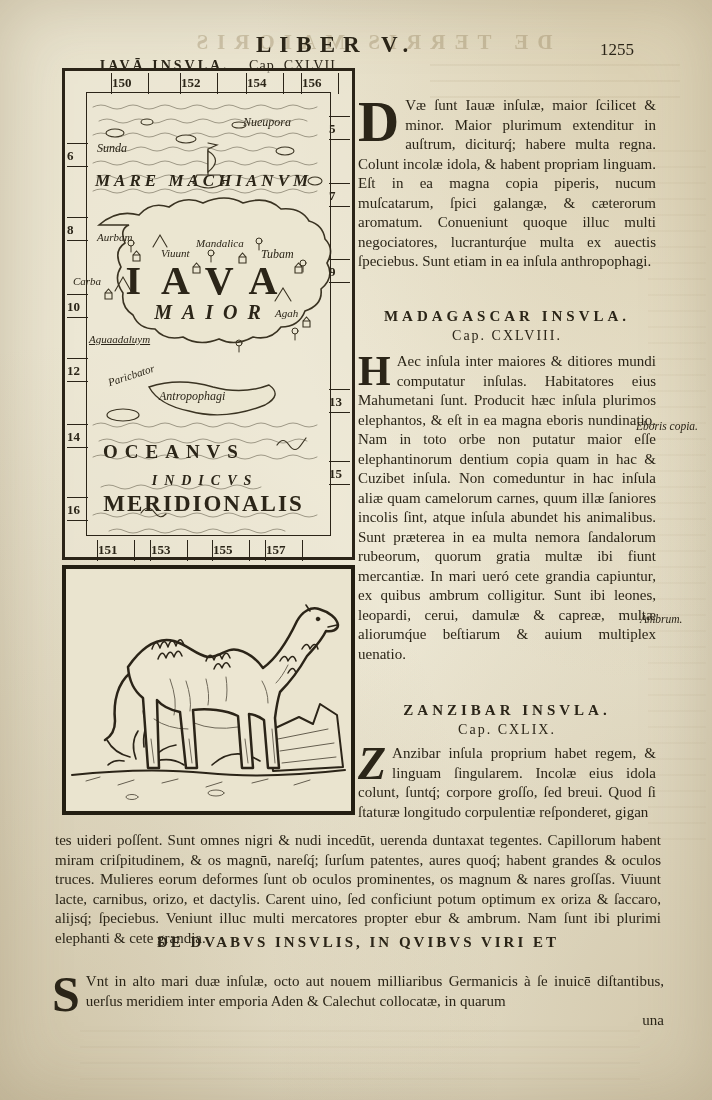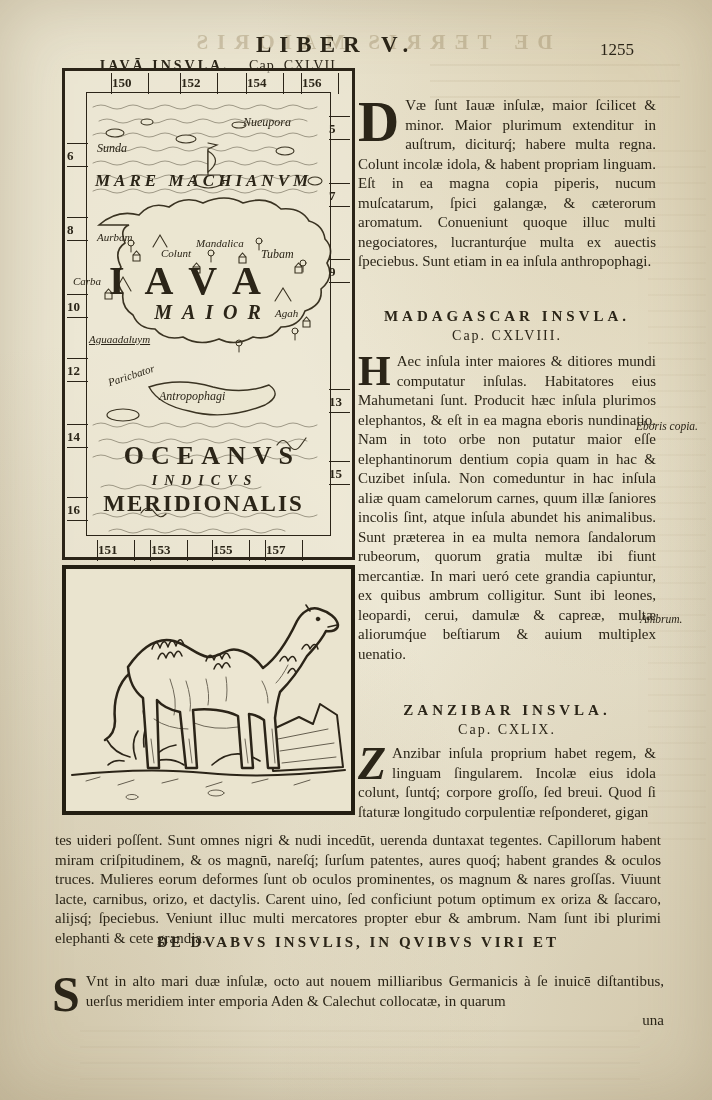--- a/index.html
+++ b/index.html
@@ -178,31 +178,31 @@
     <div class="tick v" style="right:2px; top:45px;">5</div>
     <div class="tick v" style="right:2px; top:112px;">7</div>
     <div class="tick v" style="right:2px; top:188px;">9</div>
     <div class="tick v" style="right:2px; top:318px;">13</div>
     <div class="tick v" style="right:2px; top:390px;">15</div>
 
     <div class="map-label it" style="left:32px; top:70px; font-size:12px;">Sunda</div>
     <div class="map-label it" style="left:178px; top:44px; font-size:12px;">Nueupora</div>
     <div class="map-label it" style="left:30px; top:100px; font-size:17px; letter-spacing:4px; font-weight:bold;">MARE MACHIANVM</div>
     <div class="map-label it" style="left:32px; top:160px; font-size:11px;">Aurbam</div>
-    <div class="map-label it" style="left:96px; top:176px; font-size:11px;">Colunt</div>
+    <div class="map-label it" style="left:96px; top:176px; font-size:11px;">Viuunt</div>
     <div class="map-label it" style="left:131px; top:166px; font-size:11px;">Mandalica</div>
     <div class="map-label it" style="left:196px; top:176px; font-size:12px;">Tubam</div>
     <div class="map-label it" style="left:8px; top:204px; font-size:11px;">Carba</div>
-    <div class="map-label" style="left:44px; top:186px; width:205px; text-align:left; font-size:40px; letter-spacing:20px; font-weight:bold;">IAVA</div>
+    <div class="map-label" style="left:44px; top:186px; width:205px; text-align:center; font-size:40px; letter-spacing:20px; font-weight:bold;">IAVA</div>
     <div class="map-label it" style="left:70px; top:230px; width:155px; text-align:center; font-size:20px; letter-spacing:10px; font-weight:bold;">MAIOR</div>
     <div class="map-label it" style="left:210px; top:236px; font-size:11px;">Agah</div>
     <div class="map-label it" style="left:24px; top:262px; font-size:11px;text-decoration:underline;">Aguaadaluym</div>
     <div class="map-label it" style="left:42px; top:298px; font-size:11px; transform:rotate(-18deg);">Paricbator</div>
     <div class="map-label it" style="left:94px; top:318px; font-size:12px;">Antropophagi</div>
-    <div class="map-label" style="left:30px; top:370px; width:205px; text-align:right; font-size:26px; letter-spacing:7px; font-weight:bold;">OCEANVS</div>
+    <div class="map-label" style="left:38px; top:370px; width:205px; text-align:left; font-size:19px; letter-spacing:7px; font-weight:bold;">OCEANVS</div>
     <div class="map-label it" style="left:60px; top:402px; width:160px; text-align:center; font-size:14px; letter-spacing:7px; font-weight:bold;">INDICVS</div>
     <div class="map-label" style="left:26px; top:420px; width:225px; text-align:center; font-size:23px; letter-spacing:2px; font-weight:bold;">MERIDIONALIS</div>
   </div>
 
   <div class="abs cut-frame" style="left:62px; top:565px; width:293px; height:250px;">
     <svg width="285" height="242" viewBox="0 0 285 242" style="display:block;">
       <g stroke="#2b2418" fill="none" stroke-linecap="round" stroke-linejoin="round">
 
         <path d="M6,206 Q80,198 140,204 T279,201" stroke-width="2"></path>
         <g stroke-width="1" opacity=".7">

